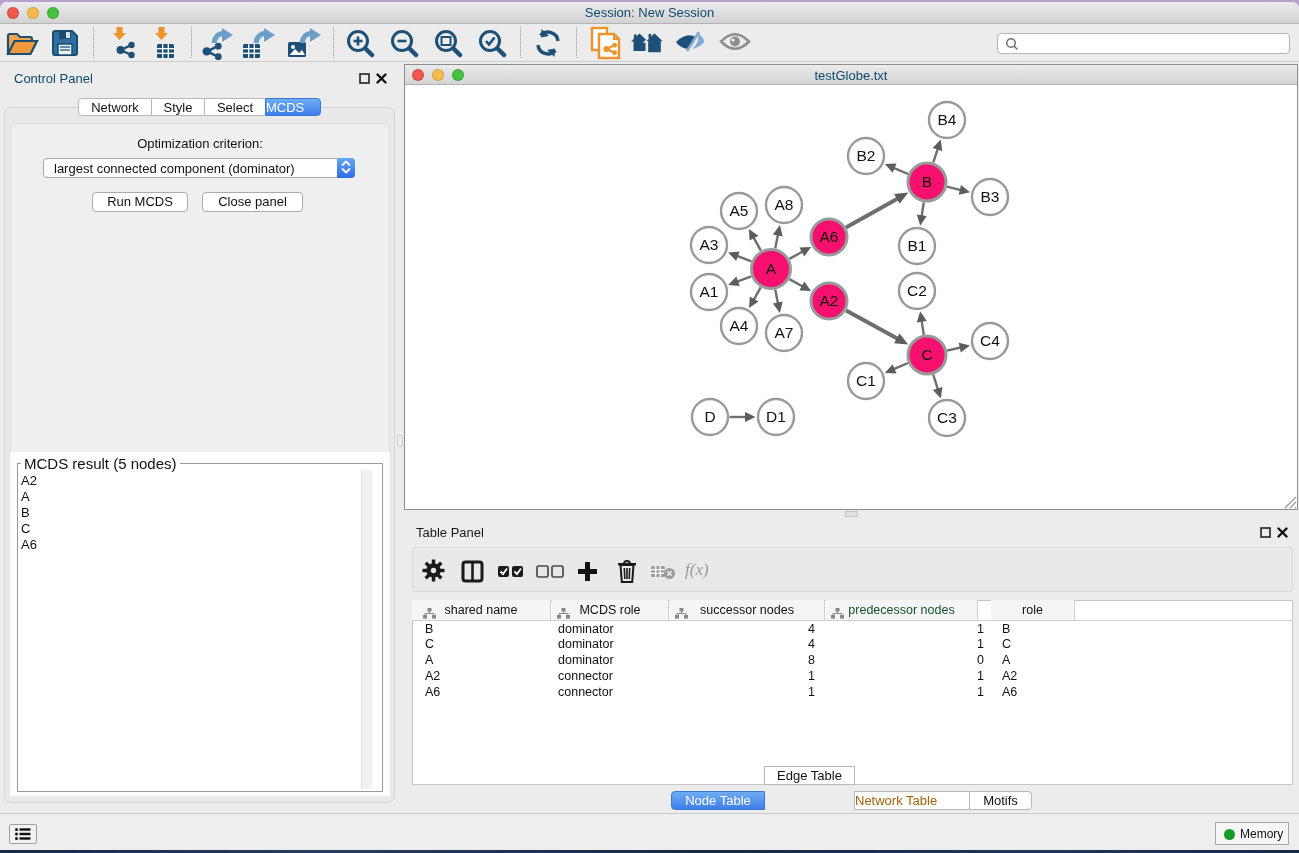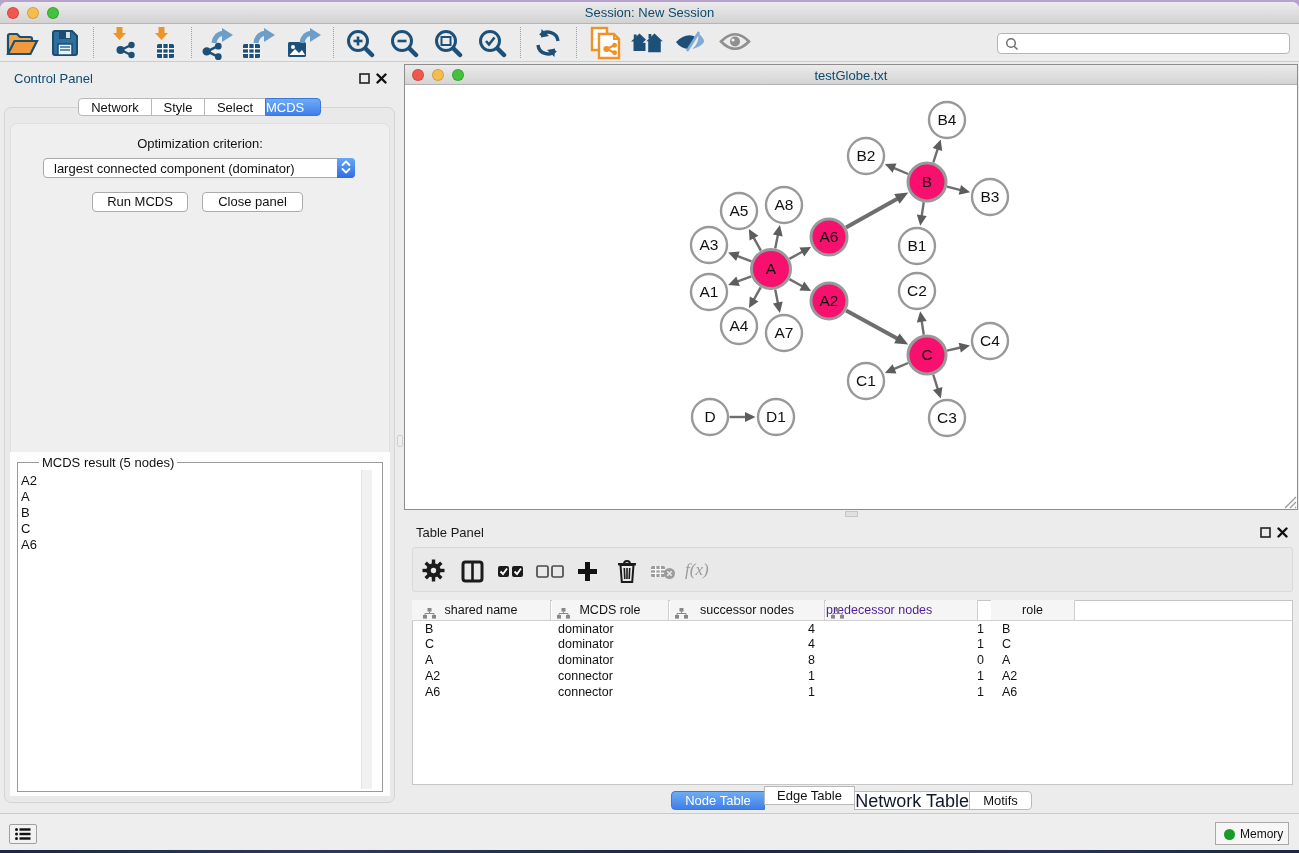--- a/index.html
+++ b/index.html
@@ -171,21 +171,21 @@
   <svg width="10" height="14" viewBox="0 0 10 14" style="position:absolute;left:4px;top:2px">
         <path d="M1.5 5 L5 1.5 L8.5 5 M1.5 9 L5 12.5 L8.5 9" fill="none" stroke="#fff" stroke-width="1.8" stroke-linecap="round" stroke-linejoin="round"></path>
       </svg>
     </div>
 </div>
 <div class="abs" style="left:92px;top:192px;width:96px;height:20px;background:#fff;border:1px solid #ababab;border-radius:4px;text-align:center;font-size:13px;line-height:18px;color:#111">Run MCDS</div>
 <div class="abs" style="left:202px;top:192px;width:101px;height:20px;background:#fff;border:1px solid #ababab;border-radius:4px;text-align:center;font-size:13px;line-height:18px;color:#111">Close panel</div>
 
 <div class="abs" style="left:10px;top:452px;width:380px;height:344px;background:#fdfdfd"></div>
 <fieldset class="abs" style="left:17px;top:455px;width:366px;height:337px;border:1px solid #9a9a9a;background:#fff">
-<legend style="font-size:13px;color:#111;margin-left:21px;padding:0 3px">MCDS result (5 nodes)</legend>
+<legend style="font-size:15px;color:#111;margin-left:3px;padding:0 3px">MCDS result (5 nodes)</legend>
 </fieldset>
 <div class="abs" style="left:21px;top:473px;font-size:13px;color:#111;line-height:16px">A2<br>A<br>B<br>C<br>A6</div>
 <div class="abs" style="left:361px;top:470px;width:11px;height:319px;background:#f1f1f1;border-left:1px solid #e3e3e3"></div>
 
 <div class="abs" style="left:404px;top:64px;width:894px;height:446px;background:#fff;border:1px solid #8d8d8d"></div>
 <div class="abs" style="left:405px;top:65px;width:892px;height:20px;background:linear-gradient(#ebebeb,#d4d4d4);border-bottom:1px solid #b2b2b2"></div>
 <div style="position:absolute;left:412px;top:69px;width:12px;height:12px;border-radius:50%;background:#f2574e;border:0.5px solid rgba(0,0,0,0.15);box-sizing:border-box"></div>
 <div style="position:absolute;left:432px;top:69px;width:12px;height:12px;border-radius:50%;background:#f6bd4e;border:0.5px solid rgba(0,0,0,0.15);box-sizing:border-box"></div>
 <div style="position:absolute;left:452px;top:69px;width:12px;height:12px;border-radius:50%;background:#44c13e;border:0.5px solid rgba(0,0,0,0.15);box-sizing:border-box"></div>
 <div class="abs" style="left:405px;top:68px;width:892px;text-align:center;font-size:13px;color:#0c4a6e">testGlobe.txt</div>
@@ -356,21 +356,21 @@
       <rect x="9" y="7" width="4" height="3.6" fill="#888"></rect>
       <path d="M6.5 3.6 L6.5 5.5 M2 7 L2 5.5 L11 5.5 L11 7" stroke="#888" fill="none" stroke-width="1"></path>
     </svg></div>
 <div style="position:absolute;left:670px;top:600px;width:155px;height:20px;background:#f5f5f5;border-right:1px solid #cfcfcf;text-align:center;font-size:12.5px;color:#111;line-height:20px;white-space:nowrap">successor nodes</div>
 <div style="position:absolute;left:675px;top:605px"><svg width="13" height="11" viewBox="0 0 13 11">
       <rect x="4.5" y="0" width="4" height="3.6" fill="#888"></rect>
       <rect x="0" y="7" width="4" height="3.6" fill="#888"></rect>
       <rect x="9" y="7" width="4" height="3.6" fill="#888"></rect>
       <path d="M6.5 3.6 L6.5 5.5 M2 7 L2 5.5 L11 5.5 L11 7" stroke="#888" fill="none" stroke-width="1"></path>
     </svg></div>
-<div style="position:absolute;left:826px;top:600px;width:152px;height:20px;background:#f5f5f5;border-right:1px solid #cfcfcf;text-align:left;font-size:12.5px;color:#4c1d95;line-height:20px;white-space:nowrap">predecessor nodes</div>
+<div style="position:absolute;left:826px;top:600px;width:152px;height:20px;background:#f5f5f5;border-right:1px solid #cfcfcf;text-align:center;font-size:12.5px;color:#14532d;line-height:20px;white-space:nowrap">predecessor nodes</div>
 <div style="position:absolute;left:831px;top:605px"><svg width="13" height="11" viewBox="0 0 13 11">
       <rect x="4.5" y="0" width="4" height="3.6" fill="#888"></rect>
       <rect x="0" y="7" width="4" height="3.6" fill="#888"></rect>
       <rect x="9" y="7" width="4" height="3.6" fill="#888"></rect>
       <path d="M6.5 3.6 L6.5 5.5 M2 7 L2 5.5 L11 5.5 L11 7" stroke="#888" fill="none" stroke-width="1"></path>
     </svg></div>
 <div style="position:absolute;left:991px;top:600px;width:84px;height:20px;background:#f5f5f5;border-right:1px solid #cfcfcf;text-align:center;font-size:12.5px;color:#111;line-height:20px;white-space:nowrap">role</div>
 <div class="abs" style="left:412px;top:620px;width:881px;height:1px;background:#cfcfcf"></div>
 <div style="position:absolute;left:425px;top:621.5px;font-size:12.5px;color:#111">B</div>
 <div style="position:absolute;left:558px;top:621.5px;font-size:12.5px;color:#111">dominator</div>
@@ -391,22 +391,22 @@
 <div style="position:absolute;left:558px;top:668.8999999999999px;font-size:12.5px;color:#111">connector</div>
 <div style="position:absolute;left:730px;top:668.8999999999999px;width:85px;text-align:right;font-size:12.5px;color:#111">1</div>
 <div style="position:absolute;left:890px;top:668.8999999999999px;width:94px;text-align:right;font-size:12.5px;color:#111">1</div>
 <div style="position:absolute;left:1002px;top:668.8999999999999px;font-size:12.5px;color:#111">A2</div>
 <div style="position:absolute;left:425px;top:684.6999999999998px;font-size:12.5px;color:#111">A6</div>
 <div style="position:absolute;left:558px;top:684.6999999999998px;font-size:12.5px;color:#111">connector</div>
 <div style="position:absolute;left:730px;top:684.6999999999998px;width:85px;text-align:right;font-size:12.5px;color:#111">1</div>
 <div style="position:absolute;left:890px;top:684.6999999999998px;width:94px;text-align:right;font-size:12.5px;color:#111">1</div>
 <div style="position:absolute;left:1002px;top:684.6999999999998px;font-size:12.5px;color:#111">A6</div>
 <div style="position:absolute;left:671px;top:791px;width:94px;height:19px;background:linear-gradient(#6eacf5,#3f7fe8);color:#fff;border:1px solid #3a79d8;border-radius:4px 0 0 4px;font-size:13px;text-align:center;line-height:18px;box-sizing:border-box">Node Table</div>
-<div style="position:absolute;left:764px;top:786px;width:91px;height:19px;background:#fff;color:#111;border:1px solid #b9b9b9;font-size:13px;text-align:center;line-height:18px;box-sizing:border-box">Edge Table</div>
-<div style="position:absolute;left:854px;top:791px;width:116px;height:19px;background:#fff;color:#0f172a;border:1px solid #b9b9b9;font-size:18px;text-align:right;line-height:18px;box-sizing:border-box">Network Table</div>
+<div style="position:absolute;left:764px;top:766px;width:91px;height:19px;background:#fff;color:#111;border:1px solid #b9b9b9;font-size:13px;text-align:center;line-height:18px;box-sizing:border-box">Edge Table</div>
+<div style="position:absolute;left:854px;top:791px;width:116px;height:19px;background:#fff;color:#a16207;border:1px solid #b9b9b9;font-size:13px;text-align:left;line-height:18px;box-sizing:border-box">Network Table</div>
 <div style="position:absolute;left:969px;top:791px;width:63px;height:19px;background:#fff;color:#111;border:1px solid #b9b9b9;border-radius:0 4px 4px 0;font-size:13px;text-align:center;line-height:18px;box-sizing:border-box">Motifs</div>
 
 <div class="abs" style="left:0;top:813px;width:1299px;height:36px;background:#eeeeee;border-top:1px solid #c9c9c9"></div>
 <div class="abs" style="left:9px;top:824px;width:28px;height:20px;background:#f2f2f2;border:1px solid #9f9f9f;border-radius:2px">
 <svg width="16" height="12" viewBox="0 0 16 12" style="position:absolute;left:5px;top:3px">
 <g fill="#111">
         <circle cx="1.5" cy="1.5" r="1.5"></circle>
         <circle cx="1.5" cy="6" r="1.5"></circle>
         <circle cx="1.5" cy="10.5" r="1.5"></circle>
 <rect x="4.5" y="0.3" width="11" height="2.4"></rect>

